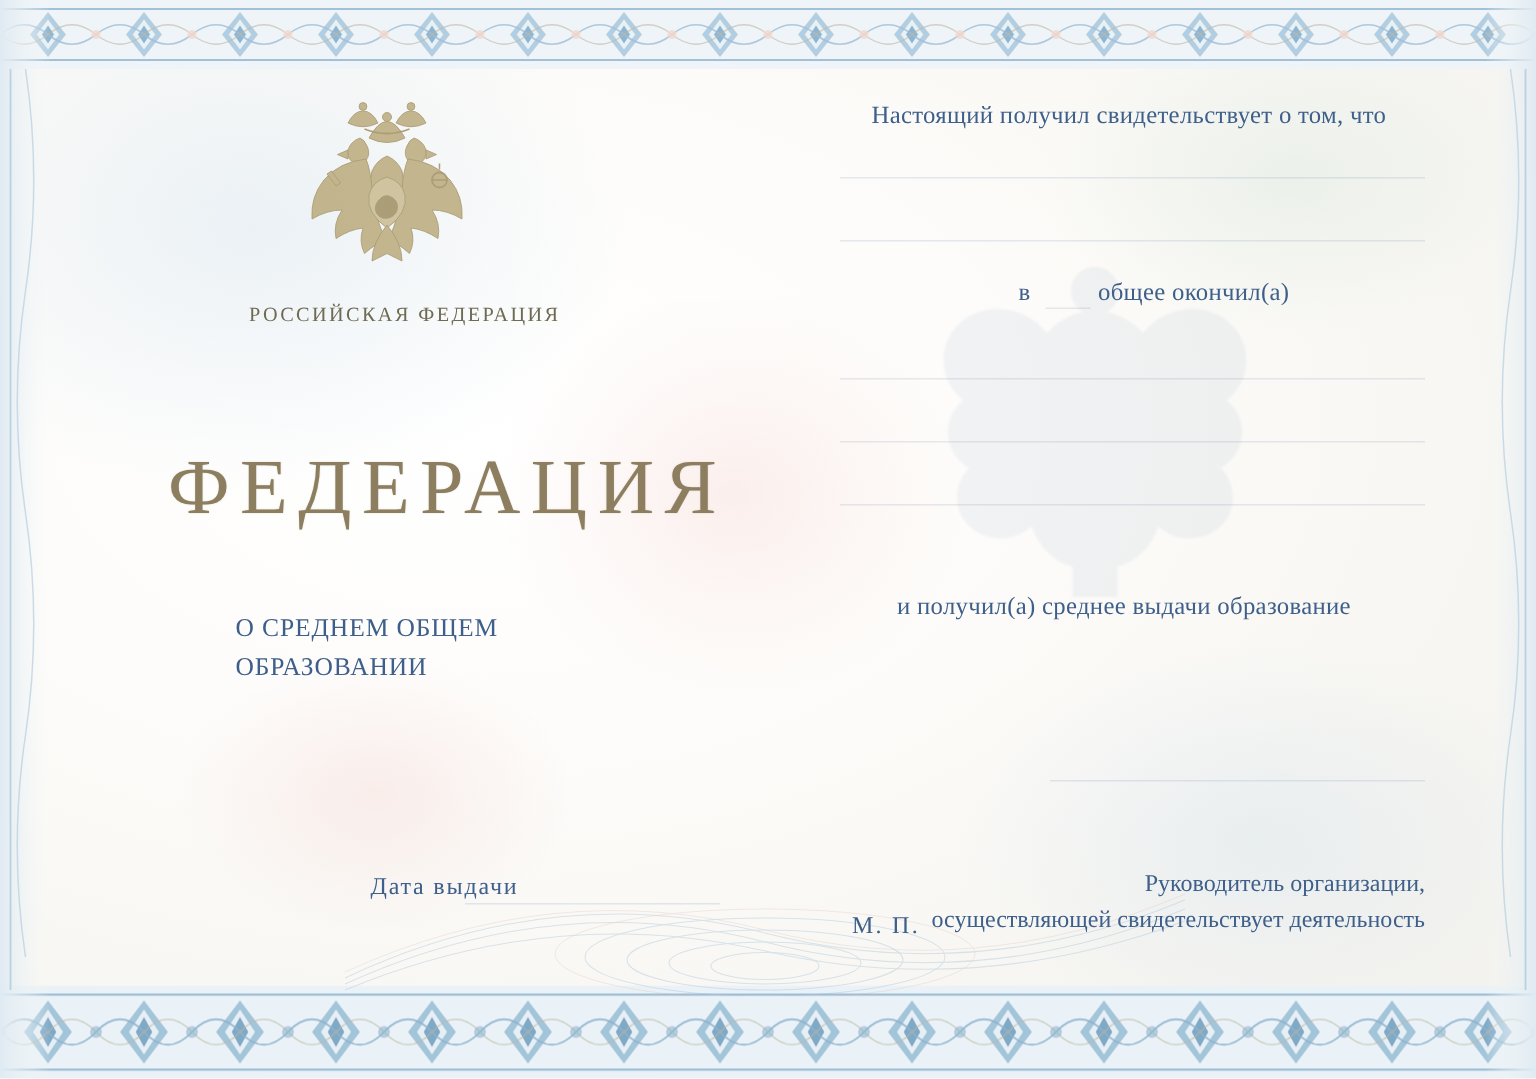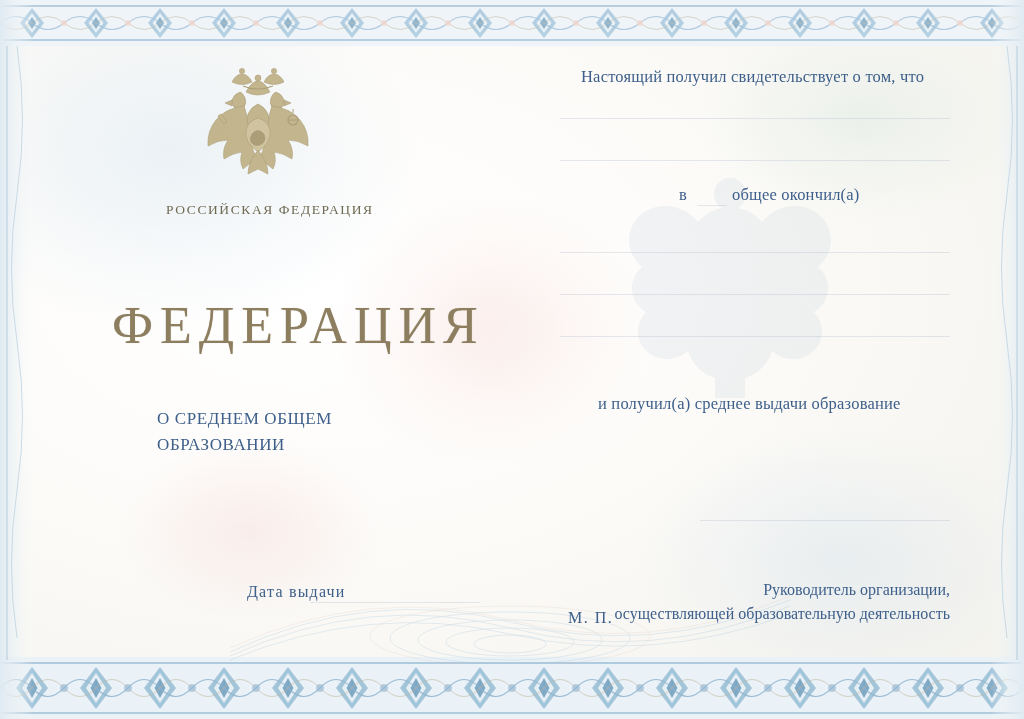--- a/index.html
+++ b/index.html
@@ -331,18 +331,18 @@
 
   <div class="txt line-1">Настоящий получил свидетельствует о том, что</div>
 
   <div class="txt line-2-year">в</div>
   <div class="txt line-2-rest">общее окончил(а)</div>
 
   <div class="txt line-3">и получил(а) среднее выдачи образование</div>
 
   <div class="signer-block txt" style="white-space:normal;margin-top:40px;">
     <div>Руководитель организации,</div>
-    <div>осуществляющей образовательную деятельность</div>
+    <div>осуществляющей свидетельствует деятельность</div>
   </div>
 
   <div class="txt mp">М. П.</div>
 
 </div>
 
 </body></html>

